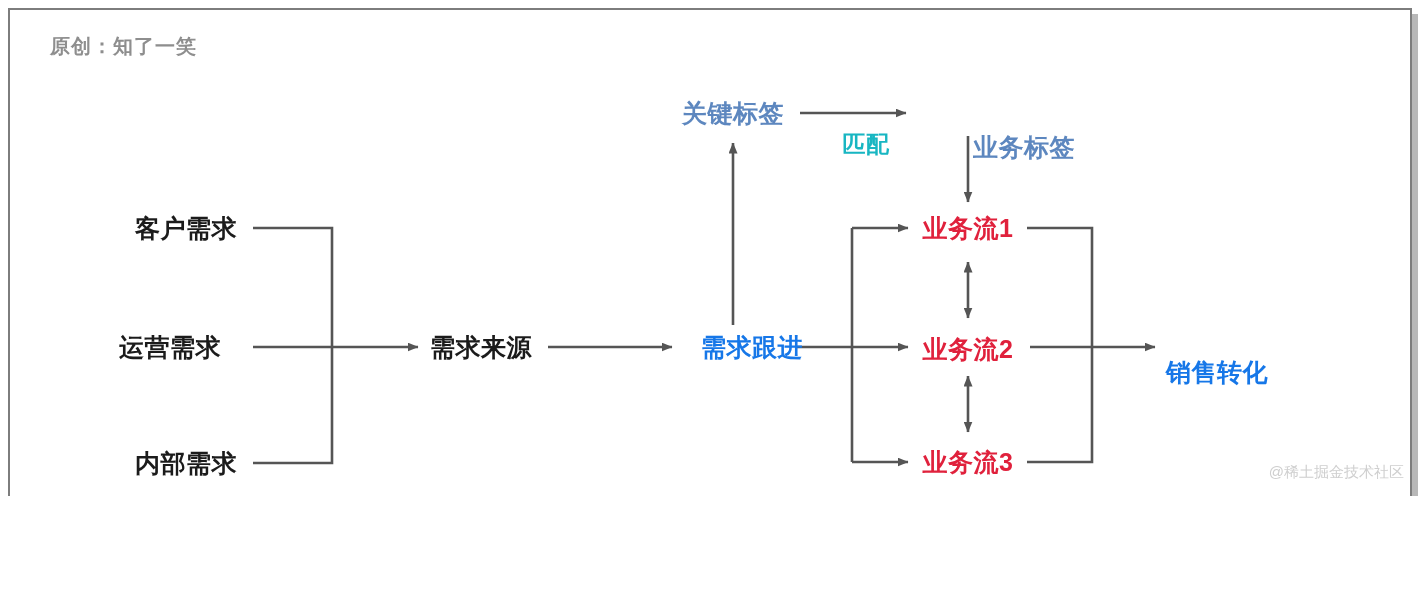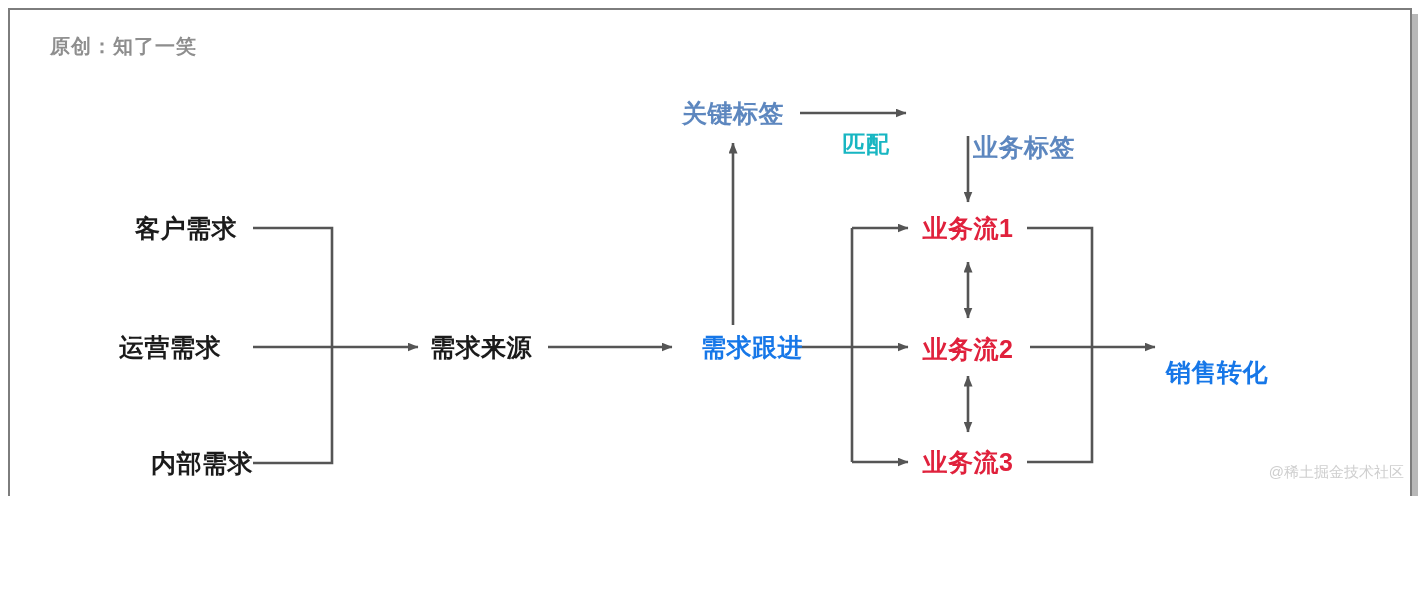--- a/index.html
+++ b/index.html
@@ -108,21 +108,21 @@
       <path d="M1027,228 L1092,228 L1092,462 L1027,462"></path>
       <line x1="1030" y1="347" x2="1155" y2="347" marker-end="url(#ah)"></line>
       <line x1="1092" y1="347" x2="1093" y2="347"></line>
     </g>
   </svg>
 
   <div class="credit">原创：知了一笑</div>
 
   <div class="node dark" style="left:186px;  top:228px;">客户需求</div>
   <div class="node dark" style="left:170px;  top:347px;">运营需求</div>
-  <div class="node dark" style="left:186px;  top:463px;margin-left:16px;">内部需求</div>
+  <div class="node dark" style="left:186px;  top:463px;">内部需求</div>
   <div class="node dark" style="left:481px;  top:347px;">需求来源</div>
   <div class="node blue" style="left:733px;  top:347px;margin-left:19px;">需求跟进</div>
   <div class="node steel" style="left:733px;  top:113px;">关键标签</div>
   <div class="node steel" style="left:1024px;  top:113px;margin-top:34px;">业务标签</div>
   <div class="node teal" style="left:849px;  top:144px;">匹配</div>
   <div class="node red" style="left:968px;  top:228px;text-align:center;">业务流1</div>
   <div class="node red" style="left:968px;  top:349px;text-align:right;">业务流2</div>
   <div class="node red" style="left:968px;  top:462px;">业务流3</div>
   <div class="node blue" style="left:1217px; top:363px;margin-top:9px;">销售转化</div>
 

